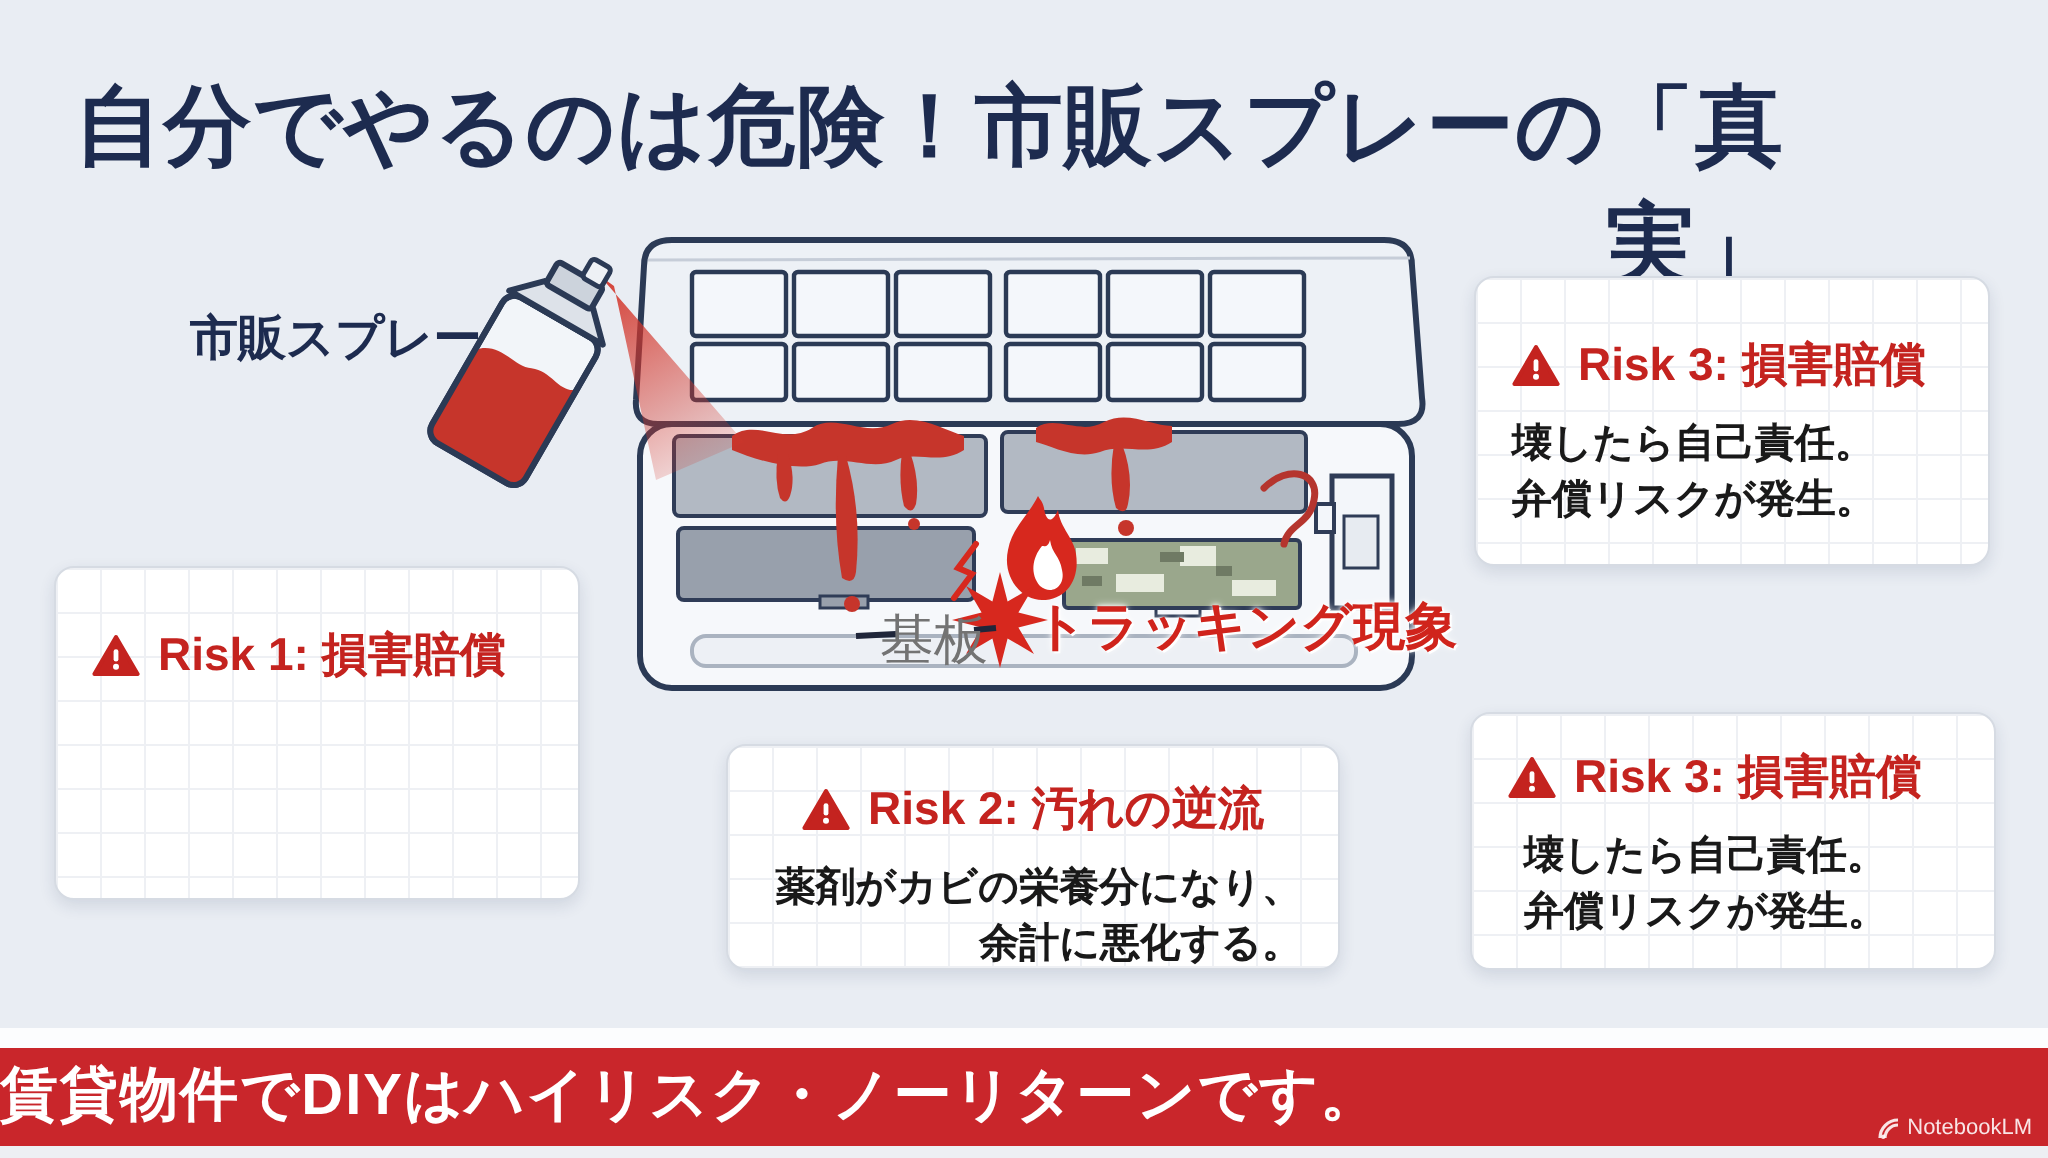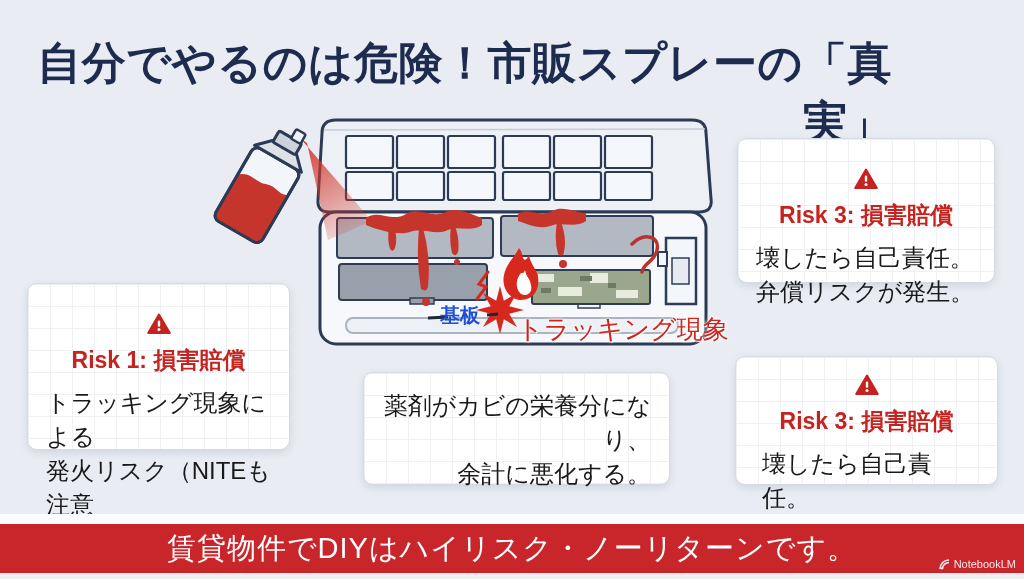--- a/index.html
+++ b/index.html
@@ -18,60 +18,60 @@
     color:#1d2b4f;
   }
   
   .scene{position:absolute;left:60px;top:106px;width:660px;height:248px;z-index:1;}
   .spray-label{
     position:absolute;left:95px;top:153px;z-index:2;
     font-size:24px;font-weight:900;color:#1d2b4f;
   }
   .board-label{
     position:absolute;left:440px;top:302px;z-index:2;
-    font-size:20px;font-weight:700;color:#1d4ed8;
+    font-size:27px;font-weight:400;color:#737373;
   }
   .tracking-label{
-    position:absolute;left:517px;top:312px;z-index:2;
-    font-size:26px;font-weight:400;color:#d0241c;
+    position:absolute;left:517px;top:296px;z-index:2;
+    font-size:26px;font-weight:700;color:#d0241c;
     text-shadow:0 0 4px #fff,0 0 2px #fff,1px 1px 0 #fff;
   }
   
   .card{
     position:absolute;z-index:3;box-sizing:border-box;
     background-color:#ffffff;
     background-image:
       linear-gradient(#eef0f4 1px, transparent 1px),
       linear-gradient(90deg,#eef0f4 1px, transparent 1px);
     background-size:22px 22px;
     border:1.5px solid #d6dbe3;border-radius:10px;
     box-shadow:0 3px 8px rgba(30,50,90,0.12);
     padding:16px 18px;
   }
   .card.tall{padding-top:28px;}
   .card-title{
     display:flex;align-items:center;gap:9px;
     font-size:23px;font-weight:900;color:#c4231f;
-    margin-bottom:10px;white-space:nowrap;flex-direction:column;
+    margin-bottom:10px;white-space:nowrap;
   }
   .card-title .warn-icon{display:inline-flex;flex:0 0 auto;}
   .card-body{
-    font-size:24px;font-weight:400;color:#191919;
+    font-size:20px;font-weight:700;color:#191919;
     line-height:1.42;white-space:pre-line;
   }
   .card-body.centered{text-align:right;}
   
   .strip-white{position:absolute;left:0;top:514px;width:1024px;height:10px;background:#fcfdfe;z-index:4;}
   .banner{
     position:absolute;left:0;top:524px;width:1024px;height:49px;
     background:#c9262b;z-index:4;
   }
   .banner-text{
-    width:100%;height:49px;line-height:49px;text-align:center;
-    font-size:29px;font-weight:400;color:#ffffff;letter-spacing:1px;
+    width:100%;height:49px;line-height:49px;
+    font-size:29px;font-weight:700;color:#ffffff;letter-spacing:1px;
   }
   .watermark{
     position:absolute;right:8px;bottom:3px;
     display:flex;align-items:center;gap:4px;
     font-size:11px;color:rgba(255,255,255,0.88);text-align:right;
   }
   .strip-bottom{position:absolute;left:0;top:573px;width:1024px;height:6px;background:#edeff3;z-index:4;}
 </style>
 </head>
 <body>
@@ -170,40 +170,48 @@
         <rect x="-27" y="-36" width="54" height="84" rx="7" fill="#f2f5f9" stroke="#2b3a55" stroke-width="3"></rect>
         <path clip-path="url(#canClip)" d="M -27,-2 C -18,-12 -6,-4 2,-8 C 12,-12 20,-4 27,-10 L 27,48 L -27,48 Z" fill="#c6352b"></path>
         <rect x="-27" y="-36" width="54" height="84" rx="7" fill="none" stroke="#2b3a55" stroke-width="3"></rect>
         <path d="M -27,-36 L -14,-49 L 14,-49 L 27,-36 Z" fill="#dde2e9" stroke="#2b3a55" stroke-width="3" stroke-linejoin="round"></path>
         <rect x="-13" y="-61" width="26" height="13" rx="2" fill="#ccd3dc" stroke="#2b3a55" stroke-width="3"></rect>
         <rect x="1" y="-71" width="11" height="11" rx="2" fill="#eef1f5" stroke="#2b3a55" stroke-width="2.5"></rect>
       </g>
     </svg>
   </div>
 
+  <div class="spray-label">市販スプレー</div>
   <div class="board-label">基板</div>
   <div class="tracking-label">トラッキング現象</div>
 
   <div class="card tall" style="left:27px;top:283px;width:263px;height:167px;">
     <div class="card-title">
       <span class="warn-icon">
         <svg width="24" height="24" viewBox="0 0 24 24">
             <path d="M12 2.5 L22.8 21 H1.2 Z" fill="#c4231f" stroke="#c4231f" stroke-width="2" stroke-linejoin="round"></path>
             <rect x="10.8" y="8.6" width="2.4" height="6.2" rx="1.2" fill="#fff"></rect>
             <circle cx="12" cy="17.4" r="1.5" fill="#fff"></circle>
           </svg>
       </span>
       <span>Risk 1: 損害賠償</span>
     </div>
-    <div class="card-body">トラッキング現象による
-発火リスク（NITEも注意
-喚起）。</div>
   </div>
 
   <div class="card" style="left:363px;top:372px;width:307px;height:113px;text-align:center;">
+    <div class="card-title" style="justify-content:center;">
+      <span class="warn-icon">
+        <svg width="24" height="24" viewBox="0 0 24 24">
+            <path d="M12 2.5 L22.8 21 H1.2 Z" fill="#c4231f" stroke="#c4231f" stroke-width="2" stroke-linejoin="round"></path>
+            <rect x="10.8" y="8.6" width="2.4" height="6.2" rx="1.2" fill="#fff"></rect>
+            <circle cx="12" cy="17.4" r="1.5" fill="#fff"></circle>
+          </svg>
+      </span>
+      <span>Risk 2: 汚れの逆流</span>
+    </div>
     <div class="card-body centered">薬剤がカビの栄養分になり、
 余計に悪化する。</div>
   </div>
 
   <div class="card tall" style="left:737px;top:138px;width:258px;height:145px;">
     <div class="card-title">
       <span class="warn-icon">
         <svg width="24" height="24" viewBox="0 0 24 24">
             <path d="M12 2.5 L22.8 21 H1.2 Z" fill="#c4231f" stroke="#c4231f" stroke-width="2" stroke-linejoin="round"></path>
             <rect x="10.8" y="8.6" width="2.4" height="6.2" rx="1.2" fill="#fff"></rect>

